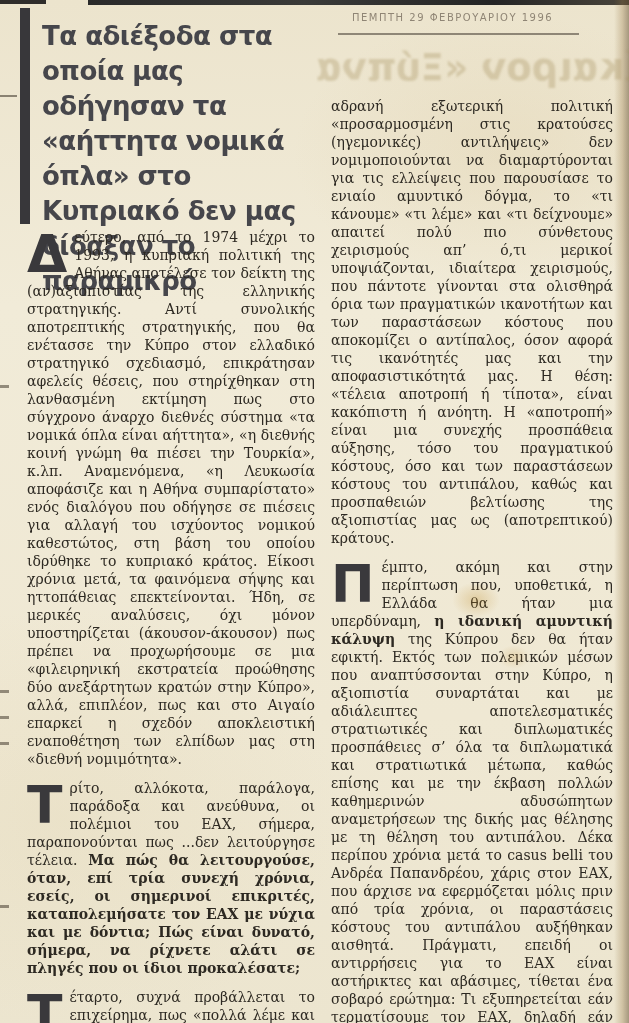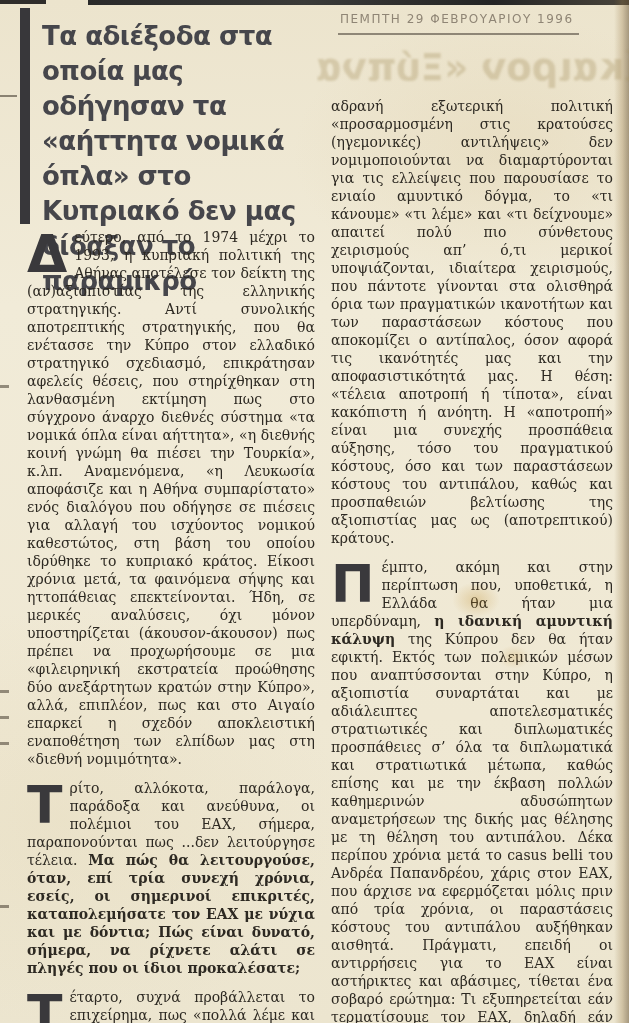--- a/index.html
+++ b/index.html
@@ -24,22 +24,22 @@
   .edge-line { position:absolute; left:0; top:95px; width:17px; height:2px; background:#8a8272; }
 
   
   .side-bar { position:absolute; left:20px; top:8px; width:10px; height:216px; background:#38373a; }
   .headline {
     position:absolute; left:42px; top:2px; width:278px;
     font-family:"DejaVu Sans", sans-serif; font-weight:bold;
     font-size:26px; line-height:35px; color:#46464b; letter-spacing:-0.5px;
   }
   .dateline {
-    position:absolute; left:340px; top:12px; width:240px;
-    font-family:"DejaVu Sans", sans-serif; font-size:12px; letter-spacing:1.5px;
+    position:absolute; left:352px; top:12px; width:240px;
+    font-family:"DejaVu Sans", sans-serif; font-size:10px; letter-spacing:1.5px;
     color:#8f8575; white-space:nowrap;
   }
   .date-underline { position:absolute; left:338px; top:33px; width:241px; height:2px;
     background:#6f675a; opacity:.75; }
 
   .ghost { position:absolute; left:316px; top:46px; width:313px; height:56px;
     overflow:hidden; text-align:right; }
   .ghost span {
     display:inline-block; transform:scaleX(-1); white-space:nowrap;
     font-family:"DejaVu Sans", sans-serif; font-weight:bold; font-size:37px;

